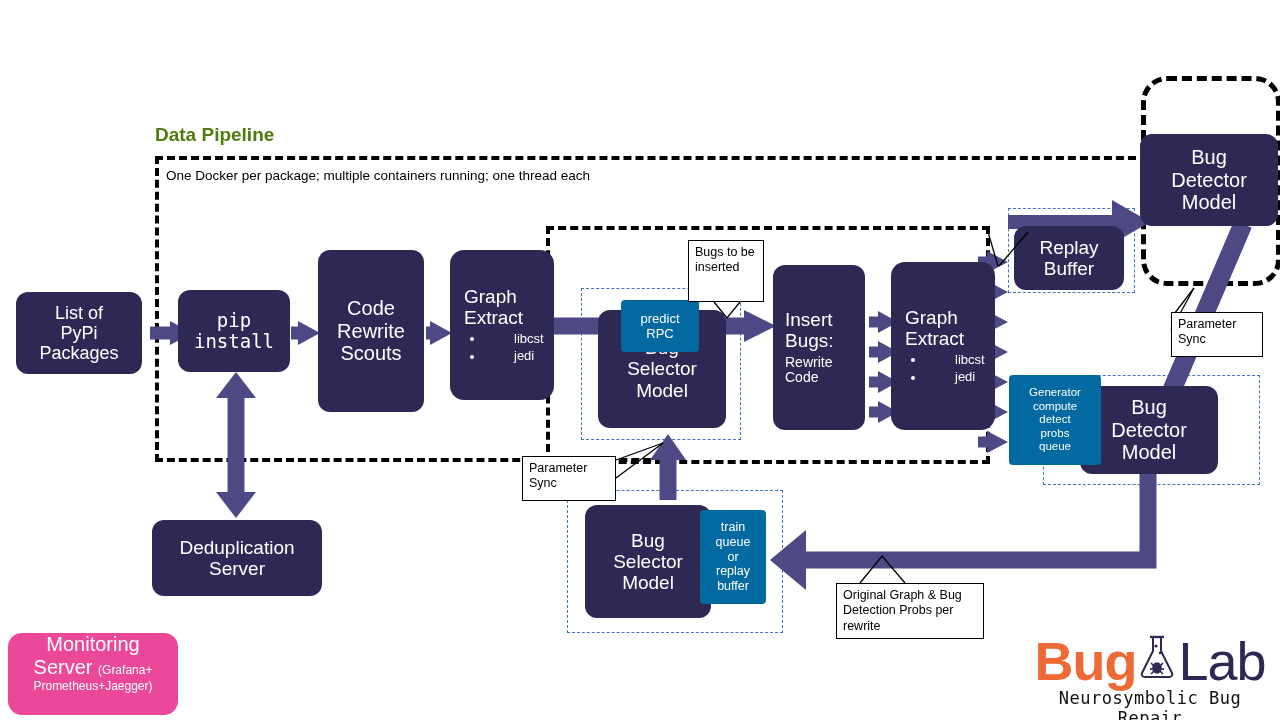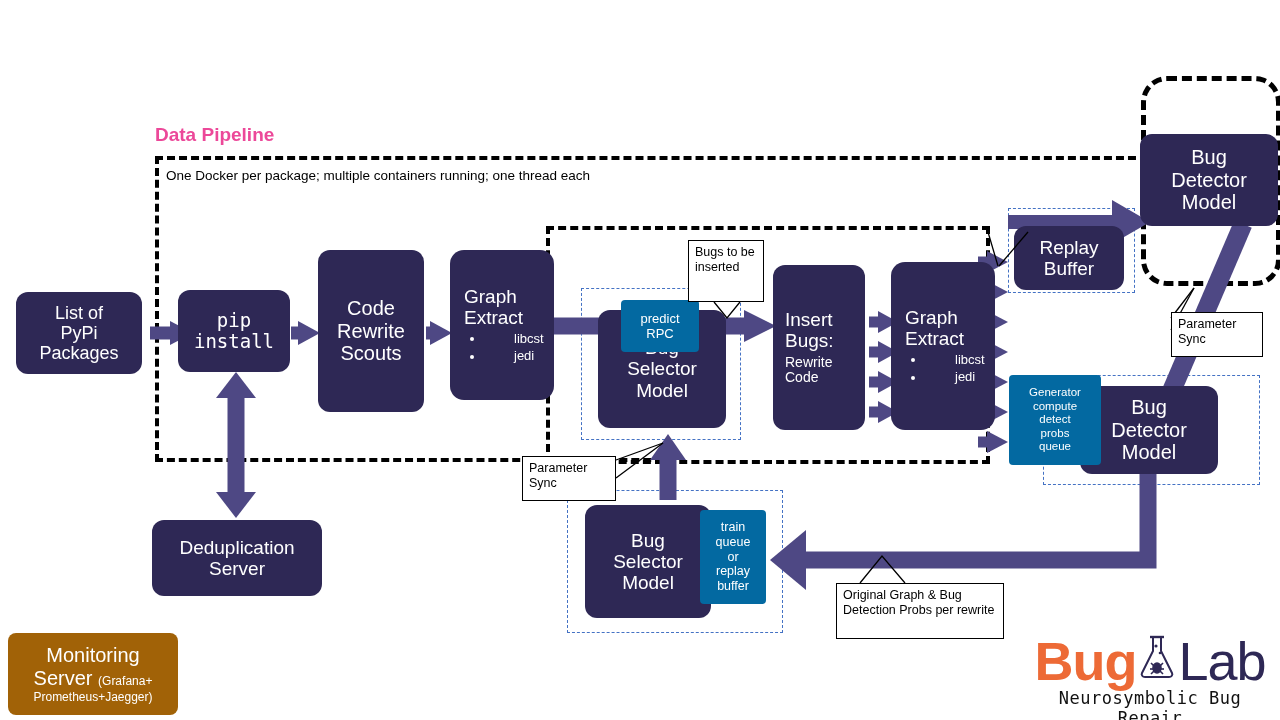--- a/index.html
+++ b/index.html
@@ -29,29 +29,29 @@
     font-size:12.5px;line-height:1.22;padding:4px 6px;box-sizing:border-box;z-index:20;
   }
 
   .dashbox{position:absolute;border:4px dashed #000;box-sizing:border-box;z-index:2;}
   .dashround{position:absolute;border:5px dashed #000;border-radius:26px;box-sizing:border-box;z-index:2;}
   .dotbox{position:absolute;border:1.5px dashed #4472c4;box-sizing:border-box;z-index:3;background:transparent;}
 
   .vline{position:absolute;border-left:4px dashed #000;z-index:2;}
   .hline{position:absolute;border-top:4px dashed #000;z-index:2;}
 
-  .title{position:absolute;font-weight:bold;font-size:19px;color:#ec4899;z-index:20;}
+  .title{position:absolute;font-weight:bold;font-size:19px;color:#4d7c0f;z-index:20;}
   .subnote{position:absolute;font-size:13.5px;color:#000;z-index:20;}
 
   svg.layer{position:absolute;left:0;top:0;width:1280px;height:720px;z-index:5;pointer-events:none;}
   svg.layer.top{z-index:14;}
 
   .monitor{
-    position:absolute;background:#a16207;color:#fff;border-radius:8px;
-    display:flex;flex-direction:column;align-items:center;justify-content:center;
+    position:absolute;background:#ec4899;color:#fff;border-radius:14px;
+    display:flex;flex-direction:column;align-items:center;justify-content:flex-start;
     text-align:center;z-index:20;
   }
   .monitor .m1{font-size:20px;}
   .monitor .m2{font-size:20px;}
   .monitor .m2 small{font-size:12px;}
   .monitor .m3{font-size:12px;}
 
   .logo{position:absolute;z-index:20;text-align:center;}
   .logo .wordmark{display:flex;align-items:center;justify-content:center;}
   .logo .bug{color:#ed6a36;font-size:54px;font-weight:bold;letter-spacing:-1px;}
@@ -268,21 +268,21 @@
     <span class="ln">buffer</span>
   </div>
 
   <div class="callout" style="left:688px;top:240px;width:76px;height:62px;">Bugs to be inserted</div>
 
 
   <div class="callout" style="left:1171px;top:312px;width:92px;height:45px;">Parameter Sync</div>
 
   <div class="callout" style="left:522px;top:456px;width:94px;height:45px;">Parameter Sync</div>
 
-  <div class="callout" style="left:836px;top:583px;width:168px;height:56px;">Original Graph &amp; Bug Detection Probs per rewrite</div>
+  <div class="callout" style="left:836px;top:583px;width:148px;height:56px;">Original Graph &amp; Bug Detection Probs per rewrite</div>
 
   <svg class="layer top" viewBox="0 0 1280 720">
     <g fill="none" stroke="#000" stroke-width="1.3">
       <path d="M714,302 L727,318 L740,302"></path>
     </g>
     <g fill="none" stroke="#000" stroke-width="1.3">
       <path d="M988,232 L998,266"></path>
       <path d="M1028,232 L999,266"></path>
     </g>
     <g fill="none" stroke="#000" stroke-width="1.3">

